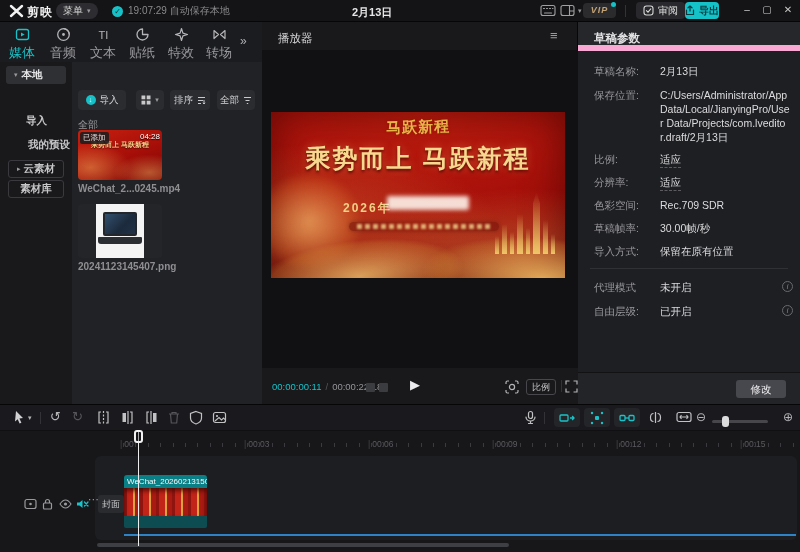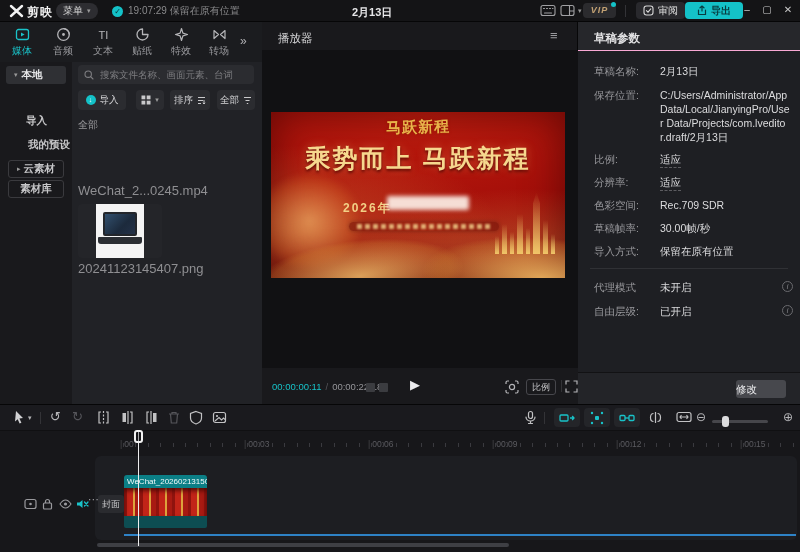--- a/index.html
+++ b/index.html
@@ -14,28 +14,28 @@
   .menu-btn{left:56px;top:3px;height:16px;padding:0 7px;background:#2d2d31;border-radius:8px;display:flex;align-items:center;gap:4px;font-size:10px;color:#d8d8d8;}
   .menu-btn .caret{font-size:7px;color:#9a9a9a;}
   .autosave{left:112px;top:4px;display:flex;align-items:center;gap:5px;font-size:10px;color:#8a8a8c;}
   .check-dot{width:11px;height:11px;border-radius:50%;background:#14c2c8;color:#07343a;font-size:8px;line-height:11px;text-align:center;font-weight:bold;}
   .doc-title{left:352px;top:5px;font-size:11px;font-weight:bold;color:#e6e6e8;}
   .tb-icon{top:4px;color:#a0a0a3;}
   .tb-sep{top:5px;width:1px;height:12px;background:#333337;}
   .vip-badge{left:583px;top:3px;width:33px;height:15px;background:#2b2b2e;border-radius:4px;color:#c2a173;font-size:9px;font-weight:bold;font-style:italic;text-align:center;line-height:15px;letter-spacing:1px;}
   .vip-dot{left:611px;top:2px;width:5px;height:5px;border-radius:50%;background:#14c2c8;}
   .review-btn{left:636px;top:2px;height:17px;padding:0 7px;background:#29292d;border-radius:4px;display:flex;align-items:center;gap:4px;font-size:10px;color:#e2e2e2;}
-  .export-btn{left:685px;top:2px;height:17px;padding:0 12px;background:#14c2c8;border-radius:4px;display:flex;align-items:center;gap:4px;font-size:10px;font-weight:bold;color:#083c40;}
+  .export-btn{left:685px;top:2px;height:17px;padding:0 0;background:#14c2c8;border-radius:4px;display:flex;align-items:center;gap:4px;font-size:10px;font-weight:bold;color:#083c40;}
   .win-btn{top:3px;width:14px;height:14px;color:#c9c9c9;font-size:10px;line-height:14px;text-align:center;}
 
   
   #left-panel{left:0;top:22px;width:262px;height:382px;background:#1d1e21;border-right:1px solid #070708;}
   .tabbar{position:absolute;left:0;top:0;width:262px;height:40px;background:#1b1c1f;}
   .tab{position:absolute;top:5px;width:40px;display:flex;flex-direction:column;align-items:center;gap:2px;}
-  .tab .tlabel{font-size:10px;color:#9a9a9e;}
+  .tab .tlabel{font-size:13px;color:#9a9a9e;}
   .tab.active .tlabel{color:#1ac3c9;}
   .tab-expand{position:absolute;left:240px;top:12px;font-size:12px;color:#b0b0b3;}
   .side-nav{position:absolute;left:0;top:40px;width:72px;height:342px;background:#19191c;}
   .side-item{position:absolute;font-size:10.5px;color:#c6c6c8;font-weight:bold;}
   .side-active{left:6px;top:4px;width:60px;height:18px;background:#2f3034;border-radius:3px;display:flex;align-items:center;gap:4px;padding-left:8px;color:#e8e8ea;}
   .side-caret{font-size:7px;color:#9a9a9a;}
   .side-box{left:8px;width:56px;height:18px;border:1px solid #3a3a3e;border-radius:3px;display:flex;align-items:center;justify-content:center;gap:3px;}
   .media-area{position:absolute;left:72px;top:40px;width:190px;height:342px;background:#212226;}
   .search-box{position:absolute;left:6px;top:3px;width:176px;height:19px;background:#2b2c30;border-radius:4px;display:flex;align-items:center;padding:0 6px;gap:4px;}
   .search-box input{flex:1;background:transparent;border:none;outline:none;font-size:9.5px;color:#cfcfcf;min-width:0;}
@@ -44,21 +44,21 @@
   .import-dot{width:10px;height:10px;border-radius:50%;background:#14c2c8;color:#fff;font-size:7px;line-height:10px;text-align:center;font-weight:bold;}
   .section-label{position:absolute;left:6px;top:56px;font-size:10px;color:#98989b;}
   .thumb{position:absolute;left:6px;width:84px;border-radius:4px;overflow:hidden;}
   .vid-thumb{top:68px;height:50px;background:
      radial-gradient(80% 80% at 15% 75%, rgba(255,195,100,.45), transparent 60%),
      radial-gradient(70% 60% at 85% 85%, rgba(255,205,110,.4), transparent 60%),
      linear-gradient(160deg,#c8200f 0%,#a50e08 55%,#7c0605 100%);}
   .vid-thumb .mini-title{position:absolute;left:0;right:0;top:10px;text-align:center;font-size:7px;font-weight:bold;color:#f4d389;text-shadow:0 1px 1px #5a0803;}
   .badge{position:absolute;left:2px;top:2px;background:rgba(28,28,30,.88);color:#e2e2e2;font-size:7.5px;padding:1px 3px;border-radius:2px;}
   .duration{position:absolute;right:2px;top:2px;color:#fff;font-size:8px;text-shadow:0 1px 1px #000;}
-  .file-name{position:absolute;left:6px;font-size:13px;color:#8f8f92;white-space:nowrap;}
+  .file-name{position:absolute;left:6px;font-size:10px;color:#8f8f92;white-space:nowrap;font-weight:bold;}
   .img-thumb{top:142px;height:54px;background:#242529;}
   .img-white{position:absolute;left:18px;top:0;width:48px;height:54px;background:#f4f4f4;}
   .laptop-screen{position:absolute;left:25px;top:8px;width:34px;height:24px;background:linear-gradient(135deg,#32506e 0%,#1c2a3c 60%,#233148 100%);border:2px solid #23262b;border-radius:2px;}
   .laptop-base{position:absolute;left:20px;top:33px;width:44px;height:7px;background:#2b2e33;border-radius:1px 1px 3px 3px;}
 
   
   #player{left:262px;top:22px;width:316px;height:382px;background:#19191c;border-right:1px solid #070708;}
   .player-title{position:absolute;left:16px;top:9px;font-size:11.5px;color:#d6d6d8;}
   .player-menu{position:absolute;left:288px;top:6px;font-size:13px;color:#9a9a9e;}
   .stage{position:absolute;left:0;top:28px;width:316px;height:340px;background:#111113;}
@@ -84,30 +84,30 @@
   .timecode{position:absolute;left:10px;top:13px;font-family:"DejaVu Sans Mono","Liberation Mono",monospace;font-size:9.5px;display:flex;gap:4px;align-items:center;}
   .tc-cur{color:#17c2c8;}
   .tc-sep{color:#55555a;}
   .tc-total{color:#96969a;}
   .frame-sq{position:absolute;top:15px;width:9px;height:9px;background:#3b3c40;border-radius:1px;}
   .play-btn{position:absolute;left:148px;top:9px;font-size:13px;color:#ececee;}
   .ratio-btn{position:absolute;left:264px;top:11px;width:30px;height:16px;border:1px solid #47474c;border-radius:3px;font-size:9px;color:#c8c8ca;text-align:center;line-height:15px;}
 
   
   #right-panel{left:578px;top:22px;width:222px;height:382px;background:#1e1f23;}
-  .rp-header{position:absolute;left:0;top:0;width:222px;height:29px;background:#26272b;border-bottom:1px solid #f9a8d4;}
+  .rp-header{position:absolute;left:0;top:0;width:222px;height:29px;background:#26272b;border-bottom:6px solid #f9a8d4;}
   .rp-title{position:absolute;left:16px;top:9px;font-size:11.5px;font-weight:bold;color:#e2e2e4;}
   .prow{position:absolute;left:16px;width:196px;font-size:10.5px;line-height:14px;}
   .plabel{position:absolute;left:0;top:0;color:#97979b;}
   .pvalue{position:absolute;left:66px;top:0;color:#dcdcde;width:130px;word-break:break-all;}
   .pvalue.link{border-bottom:1px dashed #5c5c60;width:auto;padding-bottom:1px;}
   .info-ic{position:absolute;left:188px;top:1px;width:11px;height:11px;border:1px solid #6a6a6e;border-radius:50%;color:#8b8b8f;font-size:7px;line-height:10px;text-align:center;font-style:italic;}
   .rp-divider{position:absolute;left:12px;top:268px;width:198px;height:1px;background:#303135;}
   .rp-footer{position:absolute;left:0;top:350px;width:222px;height:32px;background:#232428;border-top:1px solid #121214;}
-  .modify-btn{position:absolute;left:158px;top:7px;width:50px;height:18px;background:#47484d;border-radius:3px;font-size:10.5px;color:#ececee;line-height:18px;}
+  .modify-btn{position:absolute;left:158px;top:7px;width:50px;height:18px;background:#47484d;border-radius:3px;font-size:10.5px;color:#ececee;text-align:center;line-height:18px;}
 
   
   #timeline{left:0;top:404px;width:800px;height:148px;background:#17171a;border-top:1px solid #060607;}
   .tl-toolbar{position:absolute;left:0;top:0;width:800px;height:26px;background:#1a1a1e;border-bottom:1px solid #101012;}
   .tl-ic{position:absolute;top:5px;}
   .tl-sep{position:absolute;top:7px;width:1px;height:12px;background:#333337;}
   .tgl{position:absolute;top:3px;width:26px;height:19px;background:#242529;border-radius:4px;display:flex;align-items:center;justify-content:center;}
   .zoom-track{position:absolute;left:712px;top:15px;width:56px;height:3px;background:#46464b;border-radius:2px;}
   .zoom-handle{position:absolute;left:722px;top:11px;width:7px;height:11px;background:#dcdcde;border-radius:3px;}
   .ruler-label{position:absolute;top:34px;font-size:8.5px;color:#5b5b60;}
@@ -141,21 +141,21 @@
       <path d="M2 2 L13 12 M13 2 L2 12" stroke="#f2f2f2" stroke-width="2.4" stroke-linecap="round"></path>
       <circle cx="7.5" cy="7" r="1.6" fill="#f2f2f2"></circle>
     </svg>
     <span class="abs logo-text">剪映</span>
     <div class="abs menu-btn">
       <span>菜单</span>
       <span class="caret">▾</span>
     </div>
     <div class="abs autosave">
       <span class="check-dot">✓</span>
-      <span>19:07:29 保留在原有位置</span>
+      <span>19:07:29 自动保存本地</span>
     </div>
     <span class="abs doc-title">2月13日</span>
 
     <svg class="abs tb-icon" style="left:540px" width="16" height="13" viewBox="0 0 16 13">
       <rect x="1" y="1.5" width="14" height="10" rx="2" fill="none" stroke="#a0a0a3" stroke-width="1.1"></rect>
       <path d="M3.5 4.5 h1 M6.5 4.5 h1 M9.5 4.5 h1 M12.5 4.5 h0.5 M4.5 9 h7" stroke="#a0a0a3" stroke-width="1.1" stroke-linecap="round"></path>
     </svg>
     <svg class="abs tb-icon" style="left:560px" width="15" height="13" viewBox="0 0 15 13">
       <rect x="1" y="1.5" width="13" height="10" rx="2" fill="none" stroke="#a0a0a3" stroke-width="1.1"></rect>
       <path d="M9.5 1.5 V11.5 M9.5 7 H14" stroke="#a0a0a3" stroke-width="1.1"></path>
@@ -240,27 +240,20 @@
       <div class="side-item side-box abs" style="top:98px">
         <span class="side-caret">▸</span>
         <span>云素材</span>
       </div>
       <div class="side-item side-box abs" style="top:118px">
         <span>素材库</span>
       </div>
     </div>
 
     <div class="media-area">
-      <div class="search-box">
-        <svg width="10" height="10" viewBox="0 0 10 10">
-          <circle cx="4.2" cy="4.2" r="3.2" fill="none" stroke="#7d7d80" stroke-width="1.1"></circle>
-          <path d="M6.6 6.6 L9 9" stroke="#7d7d80" stroke-width="1.1" stroke-linecap="round"></path>
-        </svg>
-        <input type="text" placeholder="搜索文件名称、画面元素、台词" style="">
-      </div>
       <div class="chip" style="left:6px;width:48px">
         <span class="import-dot">↓</span>
         <span>导入</span>
       </div>
       <div class="chip" style="left:64px;width:28px">
         <svg width="10" height="10" viewBox="0 0 10 10">
           <rect x="0.5" y="0.5" width="3.8" height="3.8" fill="#c9c9cb"></rect>
             <rect x="5.7" y="0.5" width="3.8" height="3.8" fill="#c9c9cb"></rect>
           <rect x="0.5" y="5.7" width="3.8" height="3.8" fill="#c9c9cb"></rect>
             <rect x="5.7" y="5.7" width="3.8" height="3.8" fill="#c9c9cb"></rect>
@@ -274,20 +267,25 @@
         </svg>
       </div>
       <div class="chip" style="left:145px;width:38px">
         <span>全部</span>
         <svg width="9" height="9" viewBox="0 0 9 9">
           <path d="M1 1.5 h7 M2.5 4.5 h4 M3.8 7.5 h1.4" fill="none" stroke="#c9c9cb" stroke-width="1.1"></path>
         </svg>
       </div>
       <span class="section-label">全部</span>
 
+      <div class="thumb vid-thumb">
+        <span class="mini-title">乘势而上 马跃新程</span>
+        <span class="badge">已添加</span>
+        <span class="duration">04:28</span>
+      </div>
       <span class="file-name" style="top:121px">WeChat_2...0245.mp4</span>
 
       <div class="thumb img-thumb">
         <div class="img-white">
           <div class="laptop-screen" style="left:7px;top:8px;position:absolute;width:34px;height:24px"></div>
           <div class="laptop-base" style="left:2px;top:33px;position:absolute;width:44px;height:7px"></div>
         </div>
       </div>
       <span class="file-name" style="top:199px">20241123145407.png</span>
     </div>

